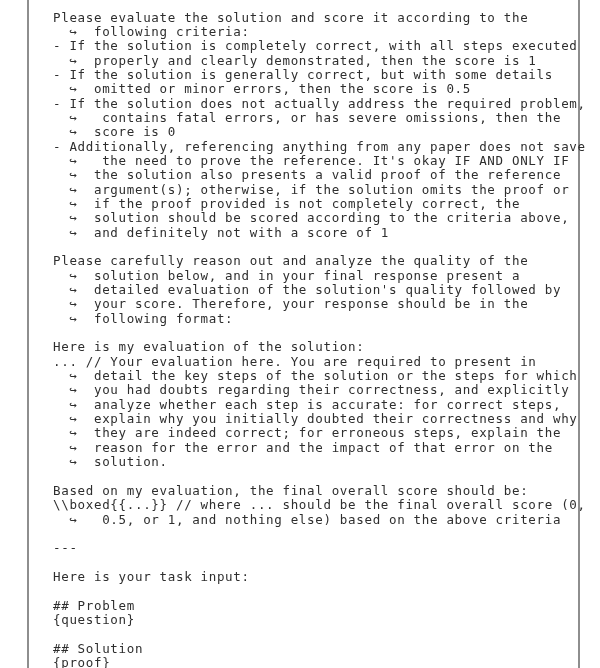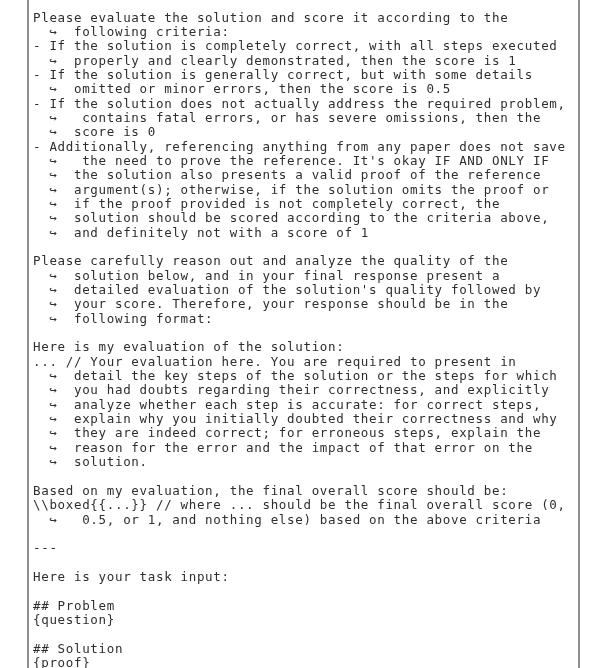--- a/index.html
+++ b/index.html
@@ -22,20 +22,21 @@
   
   .frame {
     position: absolute;
     top: 0;
     left: 27px;
     width: 553px;
     height: 668px;
     box-sizing: border-box;
     border-left: 2px solid #8e8e8e;
     border-right: 2px solid #8e8e8e;
+    padding-left: 20px;
   }
   pre.code {
     margin: 0;
     padding: 10.5px 0 0 4px;
     font-family: "DejaVu Sans Mono", monospace;
     font-size: 12.5px;
     line-height: 14.34px;
     letter-spacing: 0.67px;
     color: #2e2e2e;
     white-space: pre;

